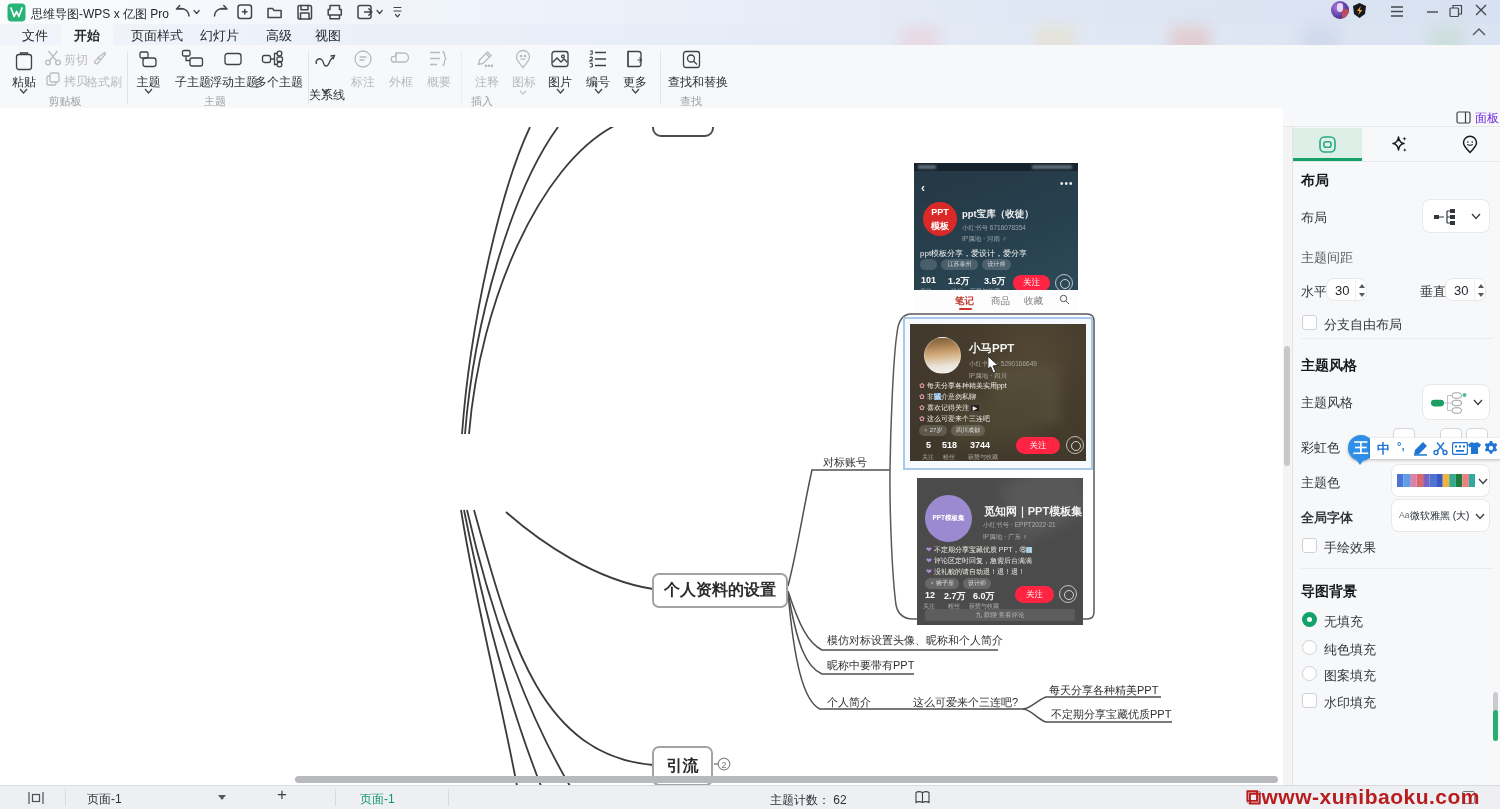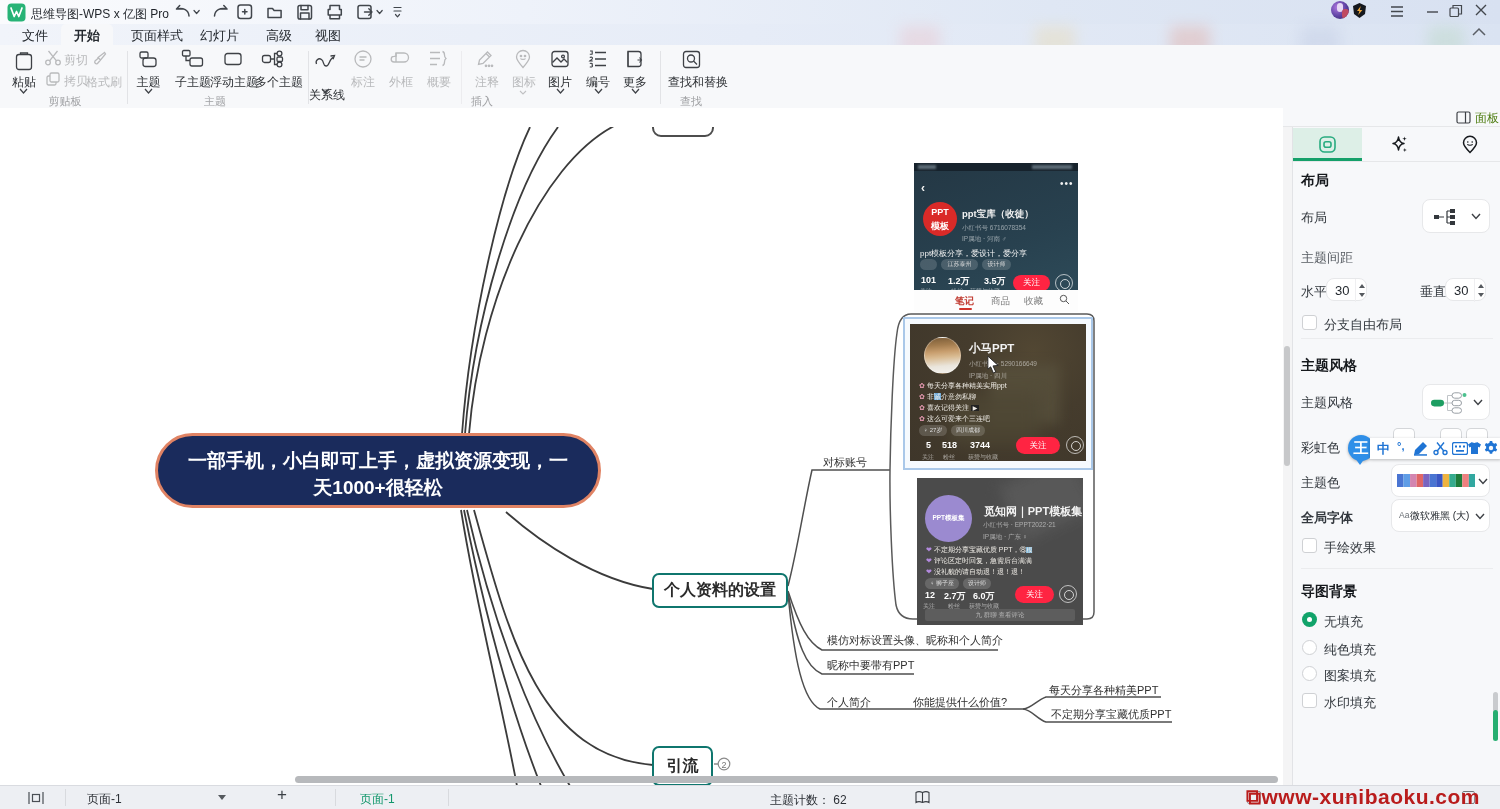--- a/index.html
+++ b/index.html
@@ -19,21 +19,21 @@
 
 
 #canvas { position:absolute; left:0; top:127px; width:1283px; height:658px; background:#ffffff; overflow:hidden; }
 #canvas svg { position:absolute; left:0; top:0; }
 
 
 #central { position:absolute; left:155px; top:306px; width:446px; height:75px;
   background:#1a2b5c; border:3px solid #e08364; border-radius:38px;
   color:#fff; font-weight:bold; font-size:19px; text-align:center; line-height:27px;
   display:flex; align-items:center; justify-content:center; padding-top:6px; }
-.nodebox { position:absolute; background:#fff; border:2px solid #0f766e; border-radius:7px;
+.nodebox { position:absolute; background:#fff; border:2px solid #a3a3a3; border-radius:7px;
   color:#2a2a2a; font-weight:bold; display:flex; align-items:center; justify-content:center; }
 .lbl { position:absolute; color:#2f2f2f; font-size:11px; white-space:nowrap; }
 
 
 #statusbar { position:absolute; left:0; top:785px; width:1500px; height:24px; background:#edeff3; border-top:1px solid #d9dbe0; }
 
 
 #panel { position:absolute; left:1292px; top:110px; width:208px; height:675px; background:#f7f8fa; border-left:1px solid #e2e3e6;padding-left:28px; }
 #panelheader { position:absolute; left:1283px; top:108px; width:217px; height:19px; background:#f7f8fa; border-bottom:1px solid #e6e7e9; z-index:5; }
 .ptxt { position:absolute; font-size:13px; color:#33383e; white-space:nowrap; }
@@ -293,28 +293,27 @@
         <path d="M788,592 C797,645 806,667 822,674 L914,674"></path>
         <path d="M788,593 C794,660 803,701 820,709 L1023,709"></path>
         <path d="M1023,709 C1032,708 1037,700 1046,697 L1161,697"></path>
         <path d="M1023,709 C1032,710 1037,719 1046,722 L1172,722"></path>
         <path d="M911,314 H1087 Q1094,314 1094,321 V612 Q1094,619 1087,619 H913 Q899,619 896,605 C892,575 889.5,510 890,470 C890.5,430 893,360 897,333 Q899,314 911,314" stroke="#5a5a5a"></path>
       </g>
       <path d="M714,764 h4" stroke="#777" stroke-width="1.3"></path>
       <circle cx="724" cy="764" r="5.8" stroke="#8a8a8a" stroke-width="1.2" fill="#fff"></circle>
       <text x="724" y="767.5" font-size="9" fill="#777" text-anchor="middle" font-family="Liberation Sans">2</text>
     </svg>
-    <div id="central">一部手机，小白即可上手，虚拟资源变现，一<br>天1000+很轻松</div>
     <div class="nodebox" style="left:652px;top:446px;width:136px;height:35px;font-size:16px;">个人资料的设置</div>
     <div class="nodebox" style="left:652px;top:619px;width:61px;height:40px;font-size:16px;">引流</div>
     <div class="lbl" style="left:823px;top:328px;font-family:Liberation Mono, monospace;">对标账号</div>
     <div class="lbl" style="left:827px;top:506px;">模仿对标设置头像、昵称和个人简介</div>
     <div class="lbl" style="left:827px;top:531px;">昵称中要带有PPT</div>
     <div class="lbl" style="left:827px;top:568px;">个人简介</div>
-    <div class="lbl" style="left:913px;top:568px;">你能提供什么价值?</div>
+    <div class="lbl" style="left:913px;top:568px;">这么可爱来个三连吧?</div>
     <div class="lbl" style="left:1049px;top:556px;">每天分享各种精美PPT</div>
     <div class="lbl" style="left:1051px;top:580px;">不定期分享宝藏优质PPT</div>
 
     <div class="abs" style="left:914px;top:36px;width:164px;height:147px;">
       <div class="abs" style="left:0;top:0;width:164px;height:8px;background:#16222c;">
         <div class="abs" style="left:4px;top:2px;width:18px;height:4px;background:#5d6c77;filter:blur(1px);"></div>
         <div class="abs" style="left:118px;top:2px;width:40px;height:4px;background:#5d6c77;filter:blur(1px);"></div>
       </div>
       <div class="abs" style="left:0;top:8px;width:164px;height:119px;background:linear-gradient(160deg,#243845 0%,#28414f 60%,#2d4a58 100%);">
         <div class="abs cwt" style="left:7px;top:10px;font-size:12px;font-weight:bold;">‹</div>
@@ -396,21 +395,21 @@
       <div class="c-btn" style="left:98px;top:108px;width:39px;">关注</div>
       <div class="c-cir" style="left:142px;top:107px;"></div>
       <div class="abs" style="left:8px;top:131px;width:150px;height:12px;background:#5d5d5d;border-radius:2px;color:#b5b5b5;font-size:6.5px;display:flex;align-items:center;justify-content:center;">九 群聊   查看评论</div>
     </div>
   </div>
   <div id="panelheader">
     <svg class="abs" style="left:173px;top:3px" width="15" height="13" viewBox="0 0 15 13" stroke="#3e4146" stroke-width="1.2" fill="none">
         <rect x="1" y="1" width="13" height="11" rx="1.5"></rect>
         <path d="M9.5 1 v11"></path>
       </svg>
-    <div class="abs" style="left:192px;top:2px;font-size:12px;color:#4d7c0f;">面板</div>
+    <div class="abs" style="left:192px;top:2px;font-size:12px;color:#6d28d9;">面板</div>
   </div>
   <div id="panel">
     <div class="abs" style="left:0;top:18px;width:69px;height:33px;background:#ddefe7;"></div>
     <div class="abs" style="left:0;top:48px;width:69px;height:3px;background:#15a06a;"></div>
     <div class="abs" style="left:0;top:51px;width:208px;height:1px;background:#e6e7e9;"></div>
     <svg class="abs" style="left:26px;top:26px" width="17" height="17" viewBox="0 0 17 17" stroke="#28ab7f" stroke-width="1.6" fill="none">
         <rect x="1" y="1" width="15" height="15" rx="4.5"></rect>
         <rect x="5" y="5.7" width="7" height="5.6" rx="2"></rect>
       </svg>
     <svg class="abs" style="left:97px;top:25px" width="19" height="19" viewBox="0 0 19 19" fill="none" stroke="#16191d" stroke-width="1.5" stroke-linejoin="round">

